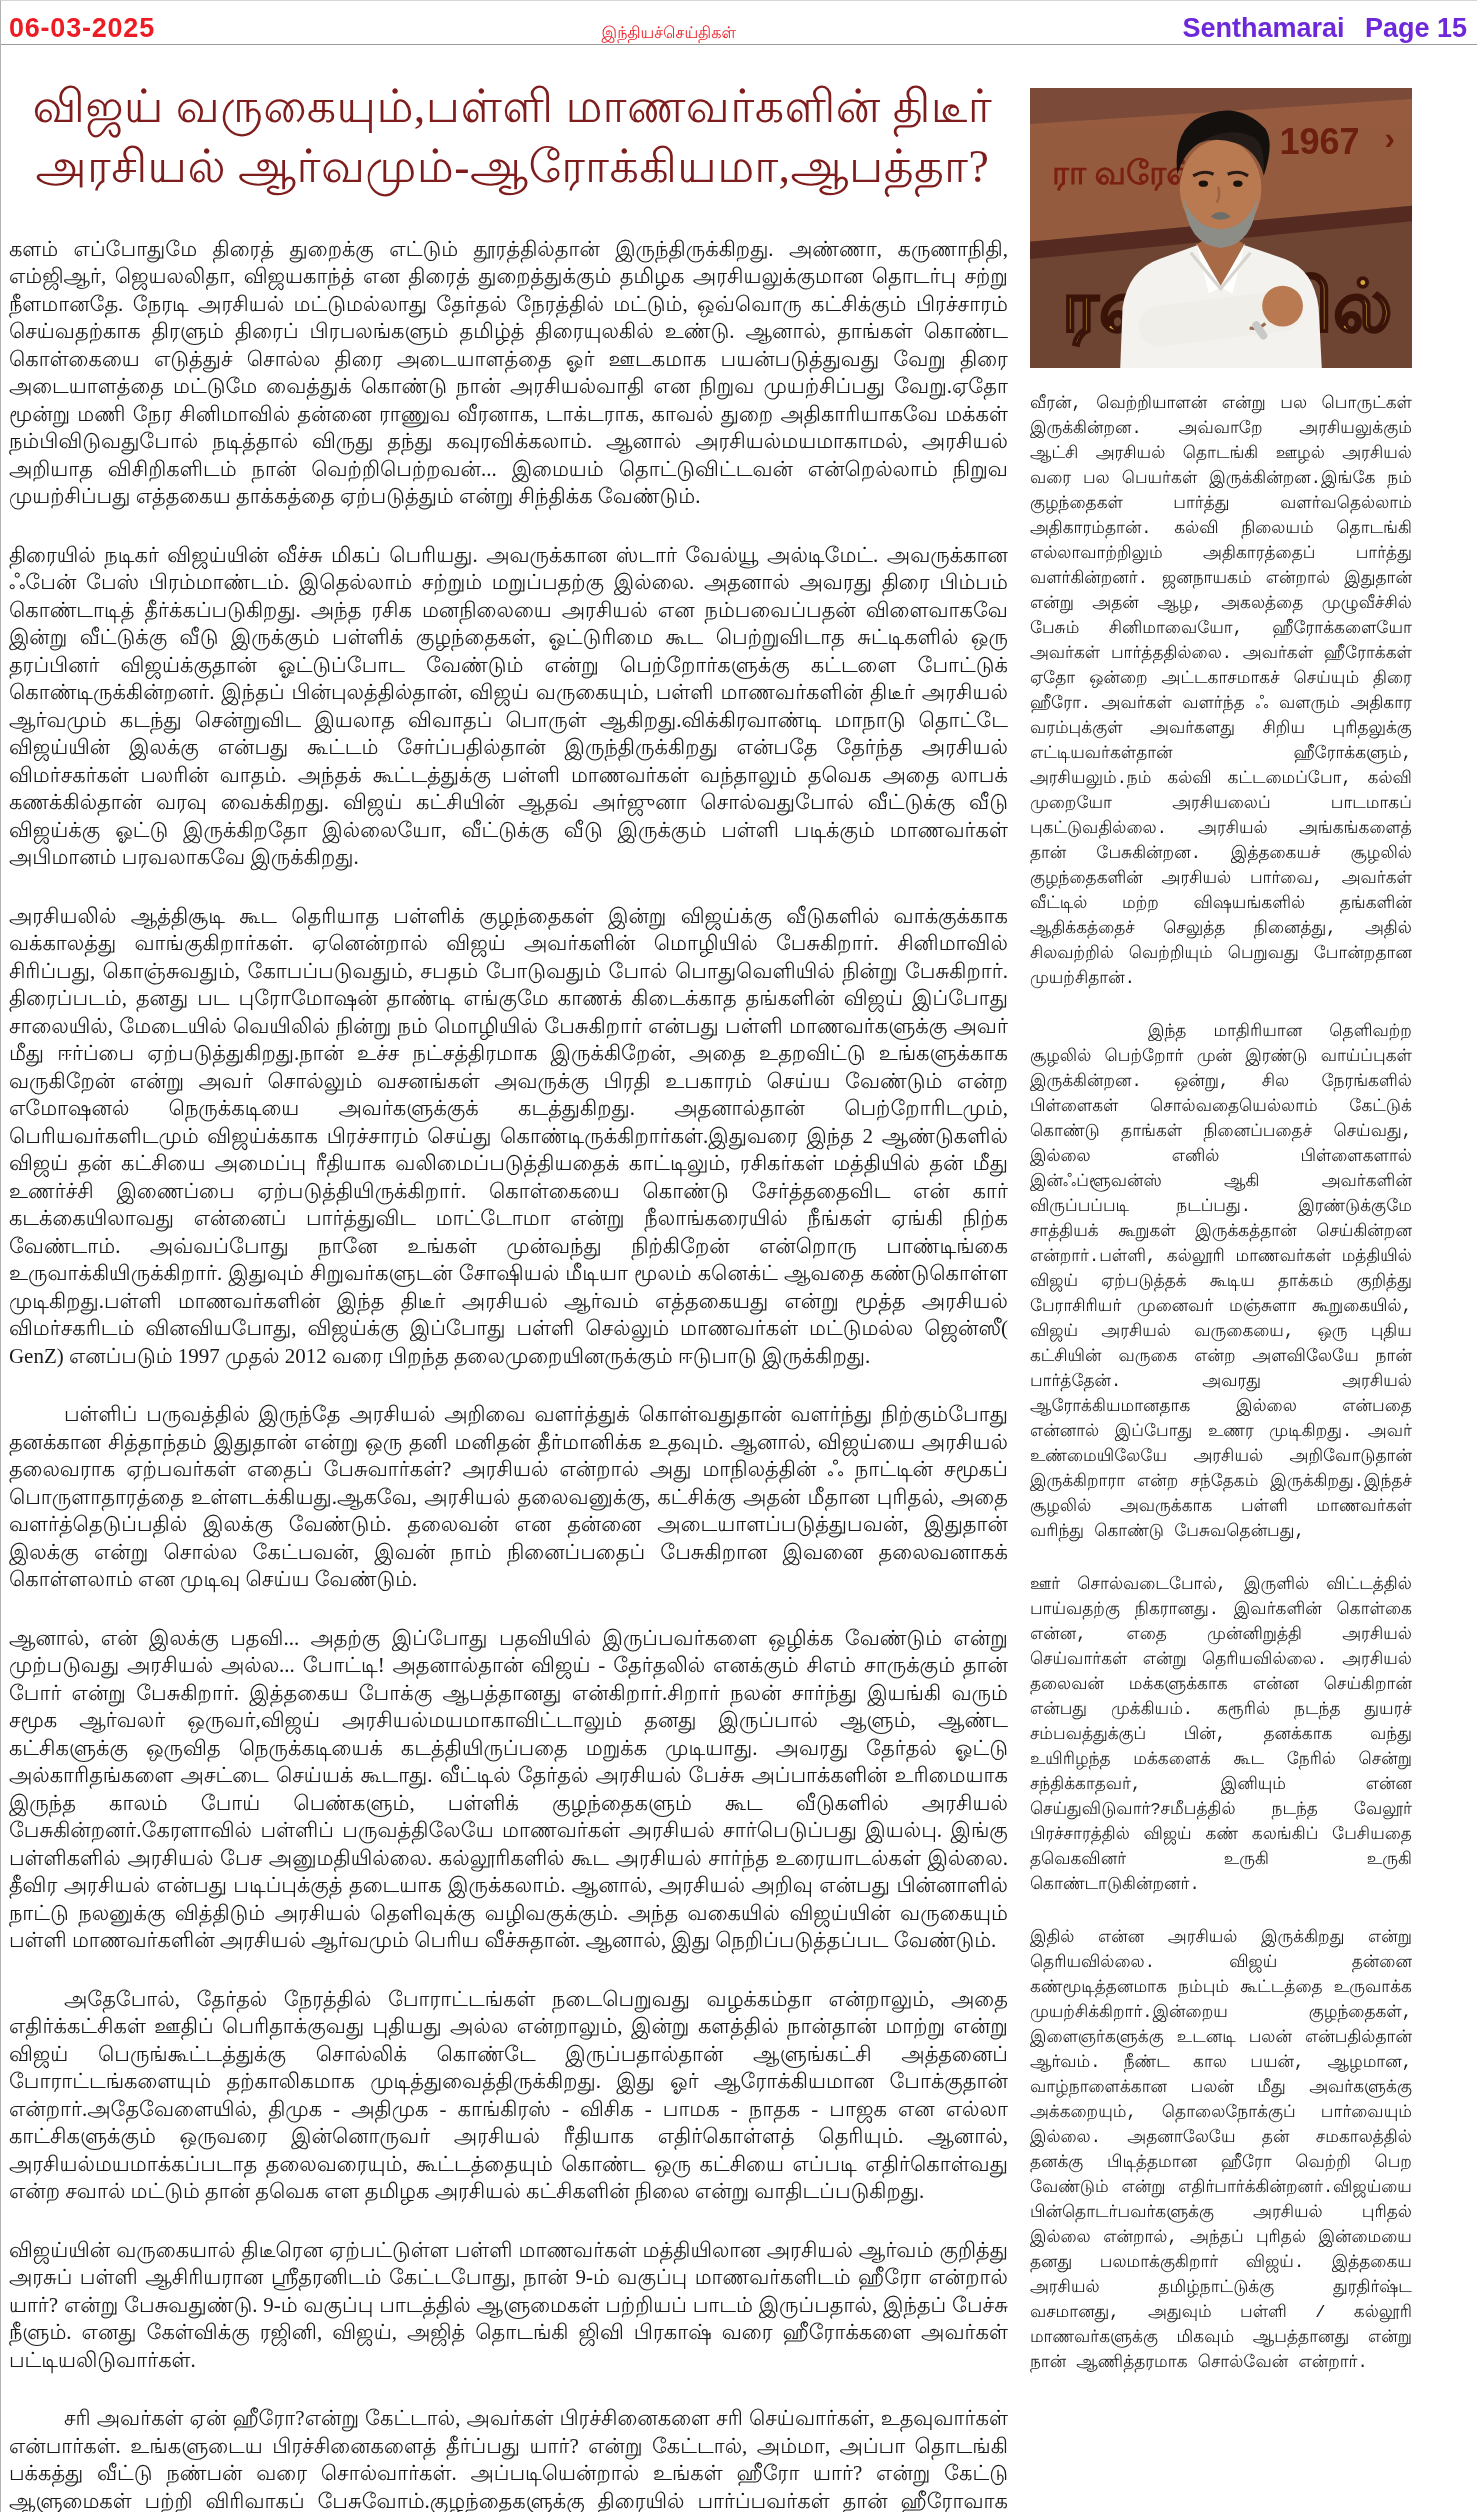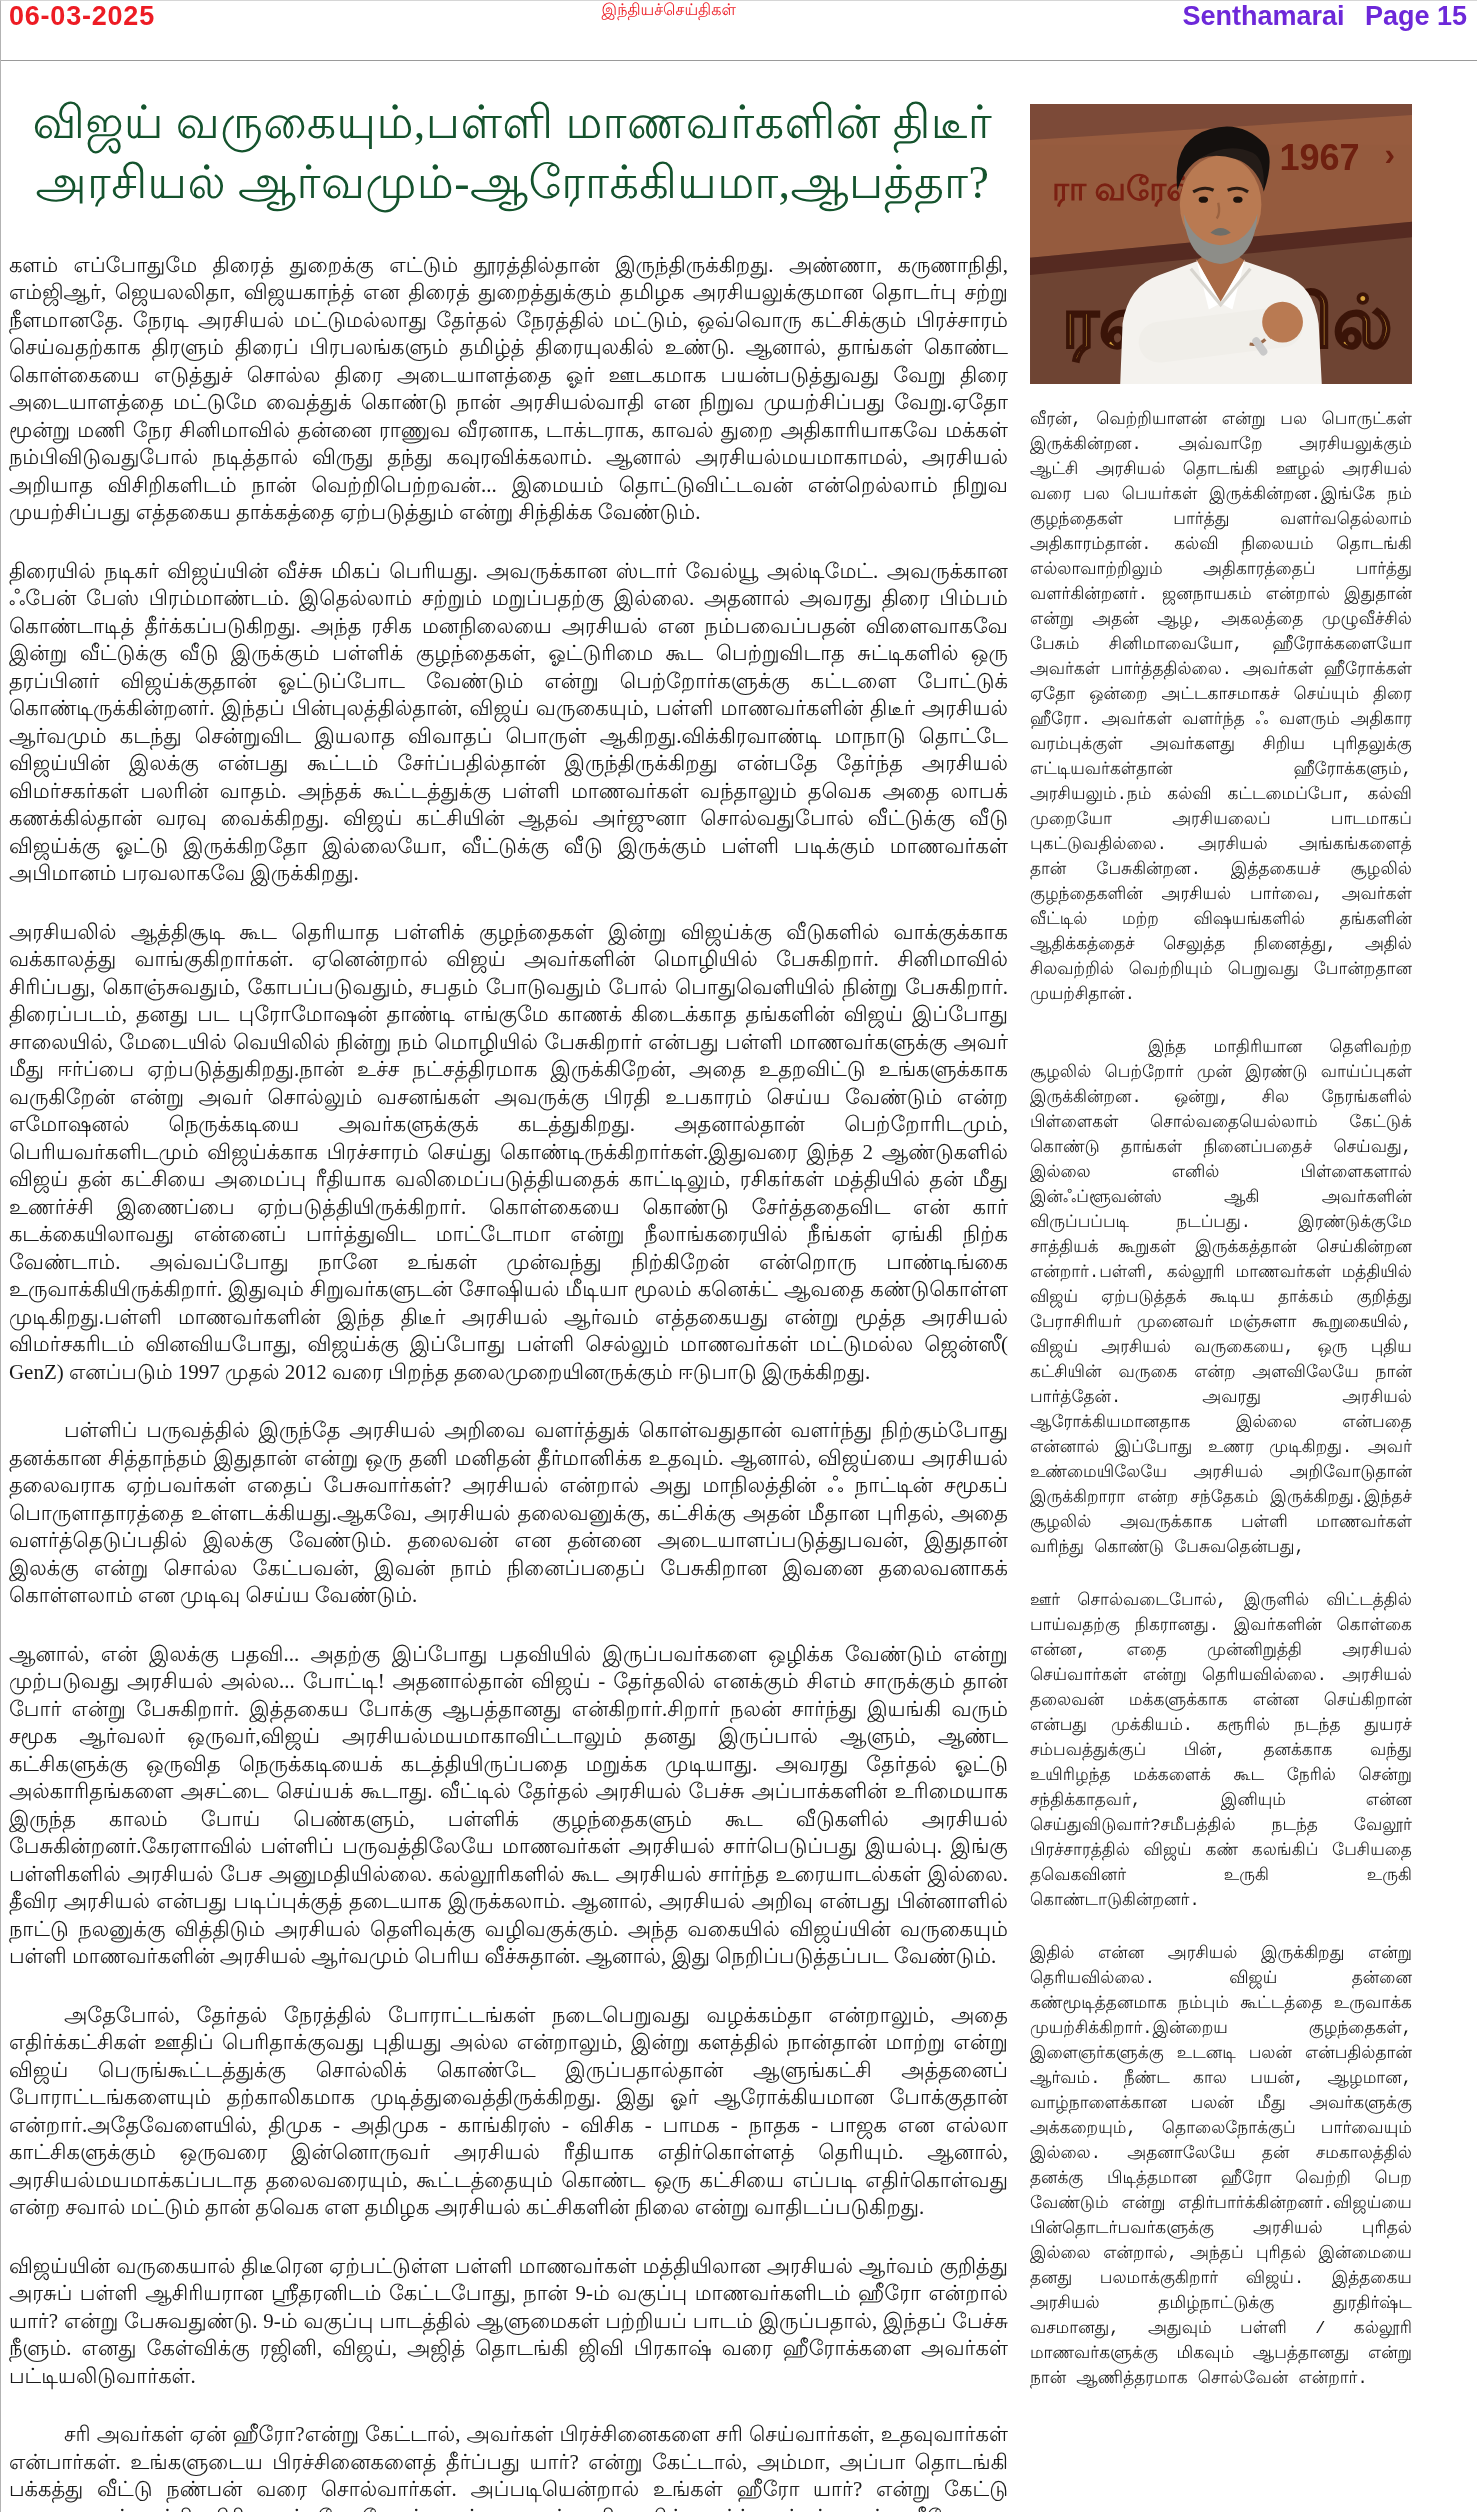--- a/index.html
+++ b/index.html
@@ -10,22 +10,22 @@
     background:#ffffff;
     border-top:1.6px solid #d6d6d6;
     border-left:1.6px solid #b3b3b3;
     box-sizing:border-box;
     overflow:hidden;
     font-family:"Liberation Serif", serif;
     color:#1a1a1a;
   }
   
   .header{
-    display:flex;align-items:flex-start;justify-content:space-between;
-    height:60px;
+    display:flex;align-items:flex-end;justify-content:space-between;
+    height:44px;
     padding:0 11px 0 7.9px;
     border-bottom:1.6px solid #9a9a9a;
     box-sizing:border-box;
   }
   .header .date{
     font-family:"Liberation Sans", sans-serif;
     font-weight:bold;font-size:27px;color:#ed1c24;letter-spacing:0.8px;
   }
   .header .section{
     font-family:Liberation Serif, serif;
@@ -44,21 +44,21 @@
     box-sizing:border-box;
   }
   .col-left{width:1007px;flex:none;}
   .col-right{width:382px;flex:none;margin-left:14px;}
   h1.headline{
     margin:4.7px 0 39px 0;
     text-align:center;
     font-weight:normal;
     font-size:46px;
     line-height:60px;
-    color:#14532d;
+    color:#7f1d1d;
     letter-spacing:0.4px;
   }
   .col-left p{
     margin:0 8px 31px 0;
     font-size:21px;
     line-height:27.5px;
     text-align:justify;
   }
   .col-right p{
     margin:8px 0 28px 0;

